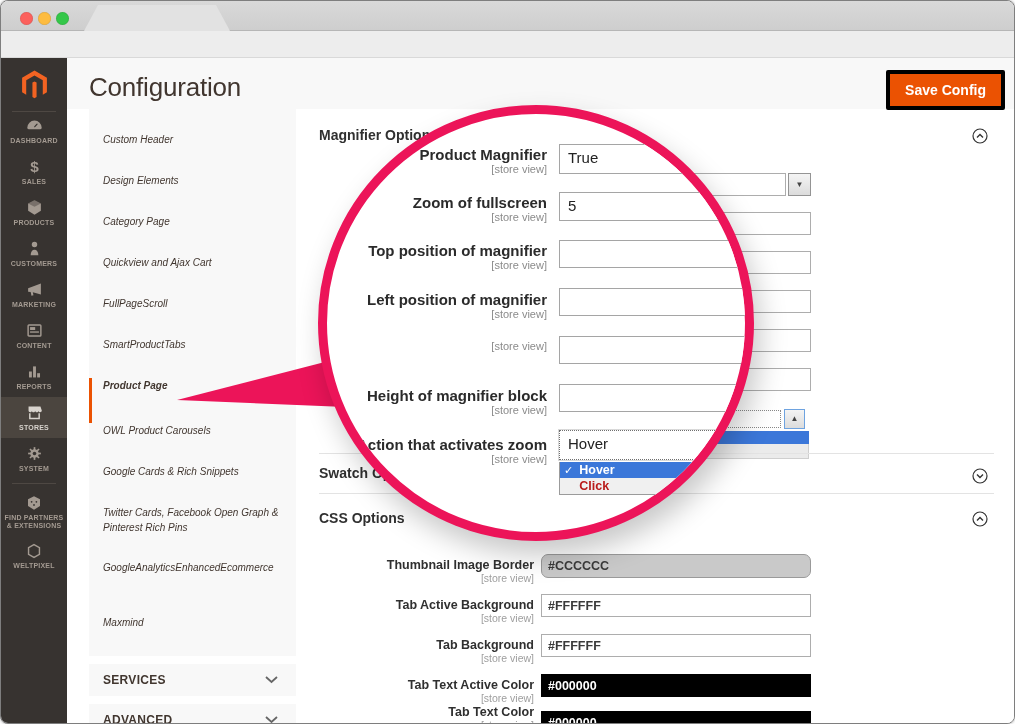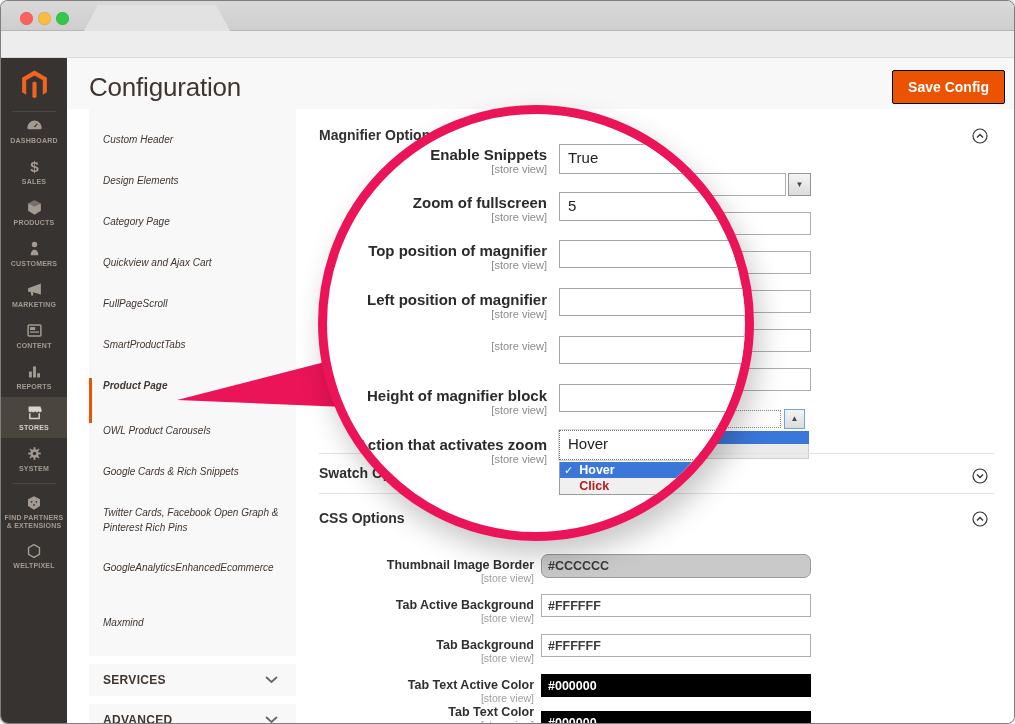--- a/index.html
+++ b/index.html
@@ -22,21 +22,21 @@
   .logo-divider{margin:0 auto;width:44px;border-top:1px solid #4e4843;}
   .nav-item{width:100%;padding:7px 1px 6px;text-align:center;color:#a39a91;cursor:pointer;}
   .nav-item .nav-label{display:block;font-size:7px;font-weight:bold;letter-spacing:.2px;margin-top:3px;line-height:8px;white-space:pre-line;}
   .nav-item.active{background:#4b453f;color:#d8d3cd;}
   .nav-item svg{display:block;margin:0 auto;}
   .side-divider{margin:4px auto;width:44px;border-top:1px solid #4e4843;}
 
   
   .page-header{position:absolute;left:66px;top:57px;width:949px;height:51px;background:#f8f8f8;z-index:3;}
   .page-title{position:absolute;left:22px;top:14px;font-size:26px;color:#41362f;letter-spacing:-.2px;}
-  .save-btn{position:absolute;right:11px;top:12px;background:#eb5202;color:#fff;font-size:14px;font-weight:bold;border:1px solid #000000;border-radius:2px;padding:8px 15px;cursor:pointer;}
+  .save-btn{position:absolute;right:11px;top:12px;background:#eb5202;color:#fff;font-size:14px;font-weight:bold;border:4px solid #000000;border-radius:2px;padding:8px 15px;cursor:pointer;}
 
   
   .config-menu{position:absolute;left:88px;top:90px;width:207px;z-index:1;background:#f8f8f8;}
   .cm-item{position:relative;display:flex;align-items:flex-start;height:41px;padding-left:14px;font-size:10px;color:#41362f;cursor:pointer;line-height:15px;font-style:italic;}
   .cm-item.two{height:55px;}
   .cm-item.pp{height:45px;font-weight:bold;border-left:3px solid #eb5202;padding-left:11px;}
   .cm-item.breakall{word-break:break-all;padding-right:10px;}
   .cm-gap{height:8px;background:#fff;}
   .cm-group{display:flex;align-items:center;justify-content:space-between;height:32px;padding:0 18px 0 14px;font-size:12px;font-weight:bold;color:#41362f;letter-spacing:.3px;cursor:pointer;}
 
@@ -304,21 +304,21 @@
     </div>
 
     <svg class="wedge" width="1015" height="724">
       <polygon points="176,399 452,328 442,410" fill="#ec1459"></polygon>
     </svg>
 
     <div class="mag-circle">
       <div class="mag-inner">
 
         <div class="mag-label" style="left:300px;top:146px;">
-          <div class="l1">Enable Snippets</div>
+          <div class="l1">Product Magnifier</div>
             <div class="l2">[store view]</div>
         </div>
         <div class="mag-box" style="top:143px;width:212px;height:30px;">True</div>
 
         <div class="mag-label" style="left:300px;top:194px;">
           <div class="l1">Zoom of fullscreen</div>
             <div class="l2">[store view]</div>
         </div>
         <div class="mag-box" style="top:191px;width:232px;height:29px;">5</div>
 

